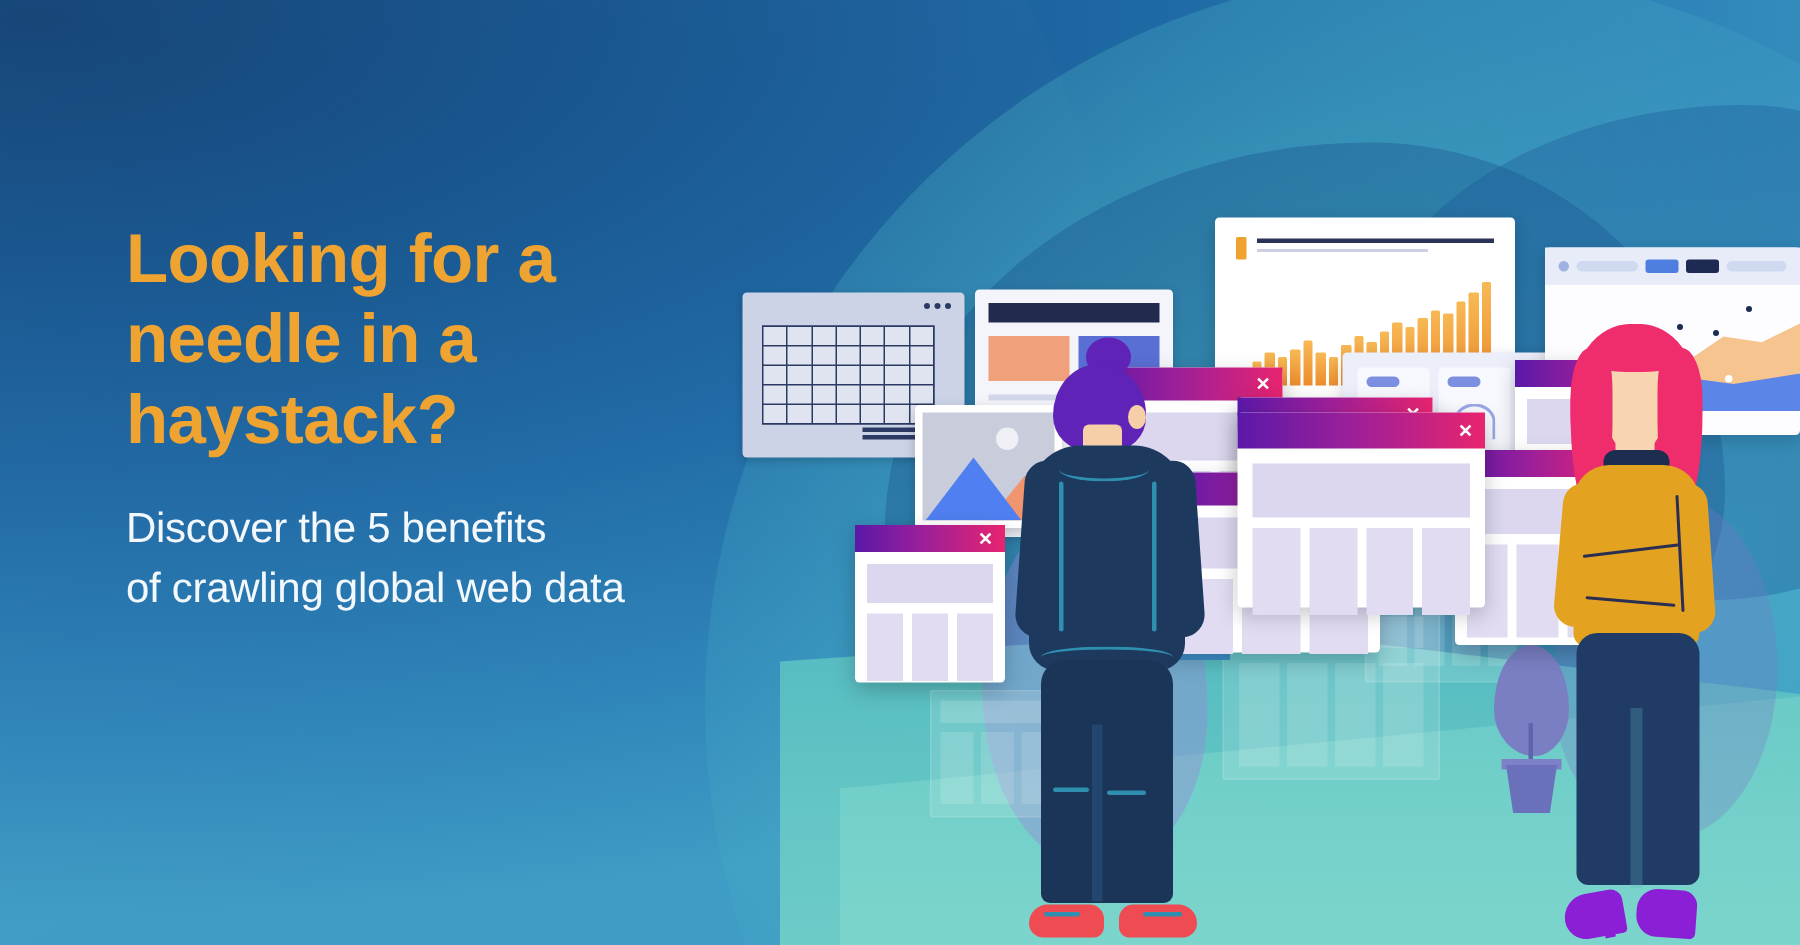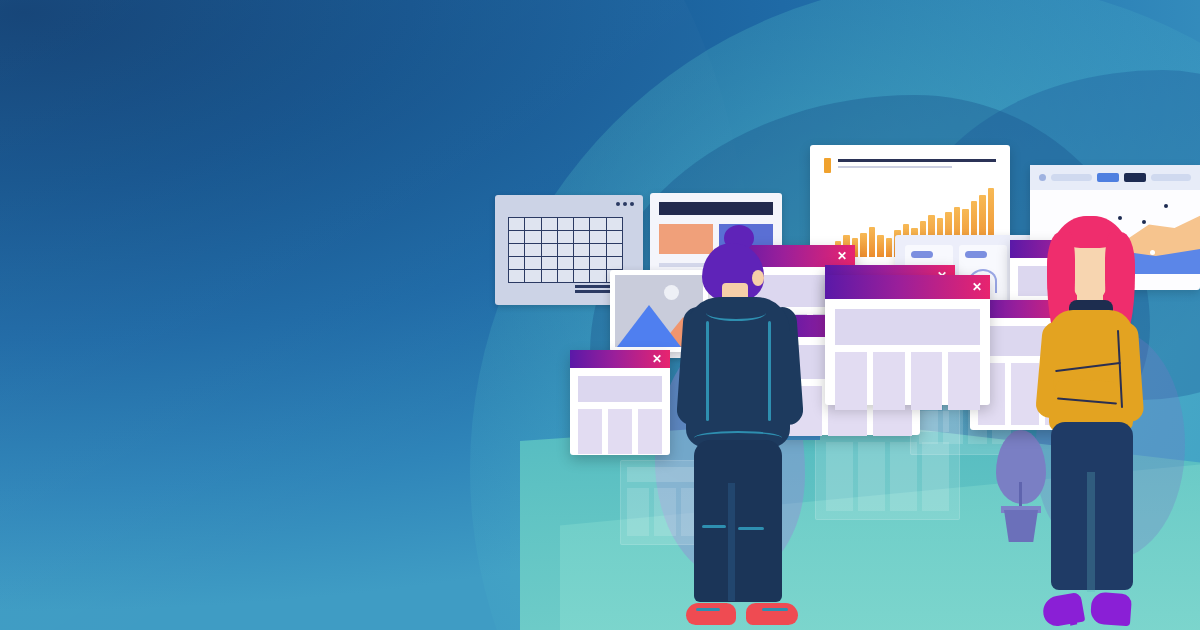--- a/index.html
+++ b/index.html
@@ -416,20 +416,27 @@
   <div class="bg-base"></div>
   <div class="bg-swoosh"></div>
   <div class="bg-swoosh2"></div>
   <div class="blob-dark"></div>
   <div class="blob-dark2"></div>
   <div class="bg-teal-floor"></div>
   <div class="bg-teal-floor2"></div>
   <div class="blob-purple"></div>
   <div class="blob-purple2"></div>
 
+  <div class="copy">
+    <div class="headline">Looking for a
+needle in a
+haystack?</div>
+    <div class="subhead">Discover the 5 benefits
+of crawling global web data</div>
+  </div>
 
   <div id="illo">
 
     <div class="win ghost" style="left:345px;top:340px;width:145px;height:120px;">
       <div class="g-head"></div>
       <div class="g-cols">
           <span></span>
           <span></span>
           <span></span>
           <span></span>

